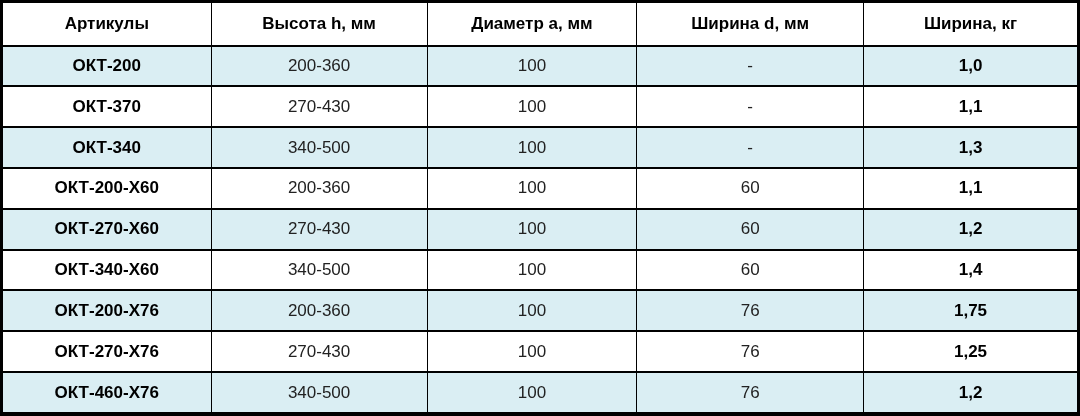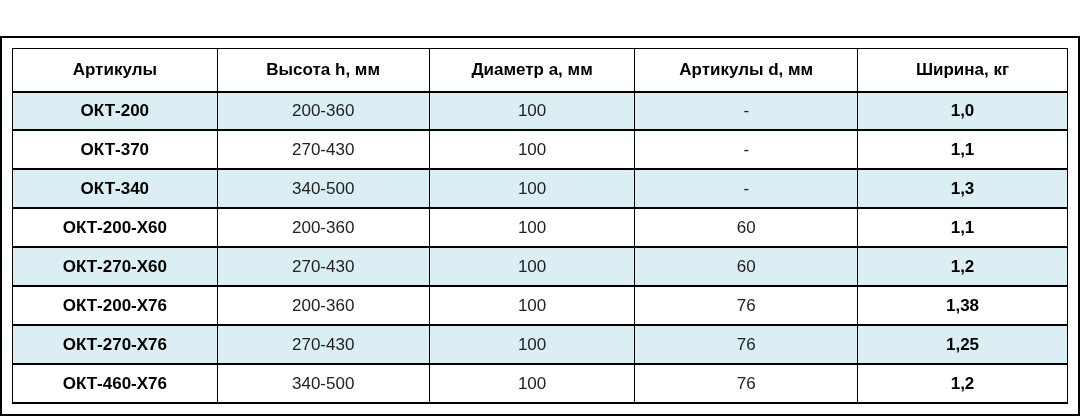--- a/index.html
+++ b/index.html
@@ -20,23 +20,22 @@
     width: 1080px;
     height: 416px;
     position: relative;
     background: var(--bg);
   }
   
   .table-frame {
     position: absolute;
     inset: 0;
     border: 2px solid var(--border);
-    padding: 10px;
+    padding: 0;
     background: var(--bg);
-    margin-top: 36px;
   }
   table.spec-table {
     width: 100%;
     height: 100%;
     border-collapse: collapse;
     table-layout: fixed;
   }
   .spec-table th,
   .spec-table td {
     border: 1px solid var(--border);
@@ -82,21 +81,21 @@
         <col class="col-height">
         <col class="col-width">
         <col class="col-diameter">
         <col class="col-mass">
       </colgroup>
       <thead>
         <tr>
           <th>Артикулы</th>
           <th>Высота h, мм</th>
           <th>Диаметр a, мм</th>
-          <th>Артикулы d, мм</th>
+          <th>Ширина d, мм</th>
           <th>Ширина, кг</th>
         </tr>
       </thead>
       <tbody>
         <tr>
           <td class="c-article">ОКТ-200</td>
           <td class="c-height">200-360</td>
           <td class="c-width">100</td>
           <td class="c-diameter">-</td>
           <td class="c-mass">1,0</td>
@@ -123,25 +122,32 @@
           <td class="c-mass">1,1</td>
         </tr>
         <tr>
           <td class="c-article">ОКТ-270-Х60</td>
           <td class="c-height">270-430</td>
           <td class="c-width">100</td>
           <td class="c-diameter">60</td>
           <td class="c-mass">1,2</td>
         </tr>
         <tr>
+          <td class="c-article">ОКТ-340-Х60</td>
+          <td class="c-height">340-500</td>
+          <td class="c-width">100</td>
+          <td class="c-diameter">60</td>
+          <td class="c-mass">1,4</td>
+        </tr>
+        <tr>
           <td class="c-article">ОКТ-200-Х76</td>
           <td class="c-height">200-360</td>
           <td class="c-width">100</td>
           <td class="c-diameter">76</td>
-          <td class="c-mass">1,38</td>
+          <td class="c-mass">1,75</td>
         </tr>
         <tr>
           <td class="c-article">ОКТ-270-Х76</td>
           <td class="c-height">270-430</td>
           <td class="c-width">100</td>
           <td class="c-diameter">76</td>
           <td class="c-mass">1,25</td>
         </tr>
         <tr>
           <td class="c-article">ОКТ-460-Х76</td>

